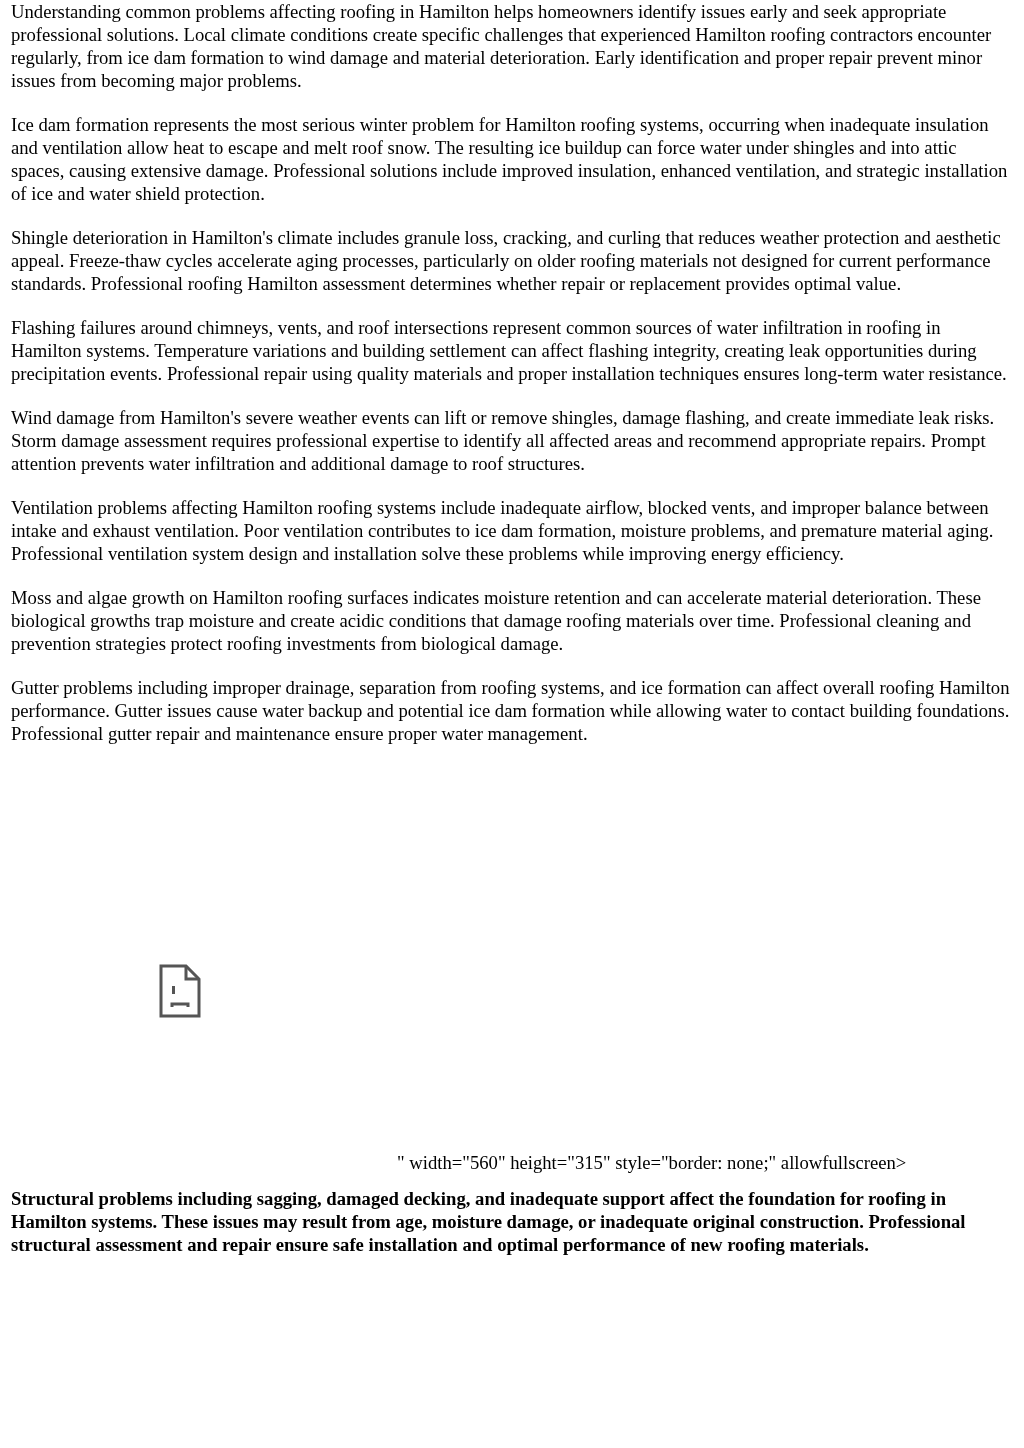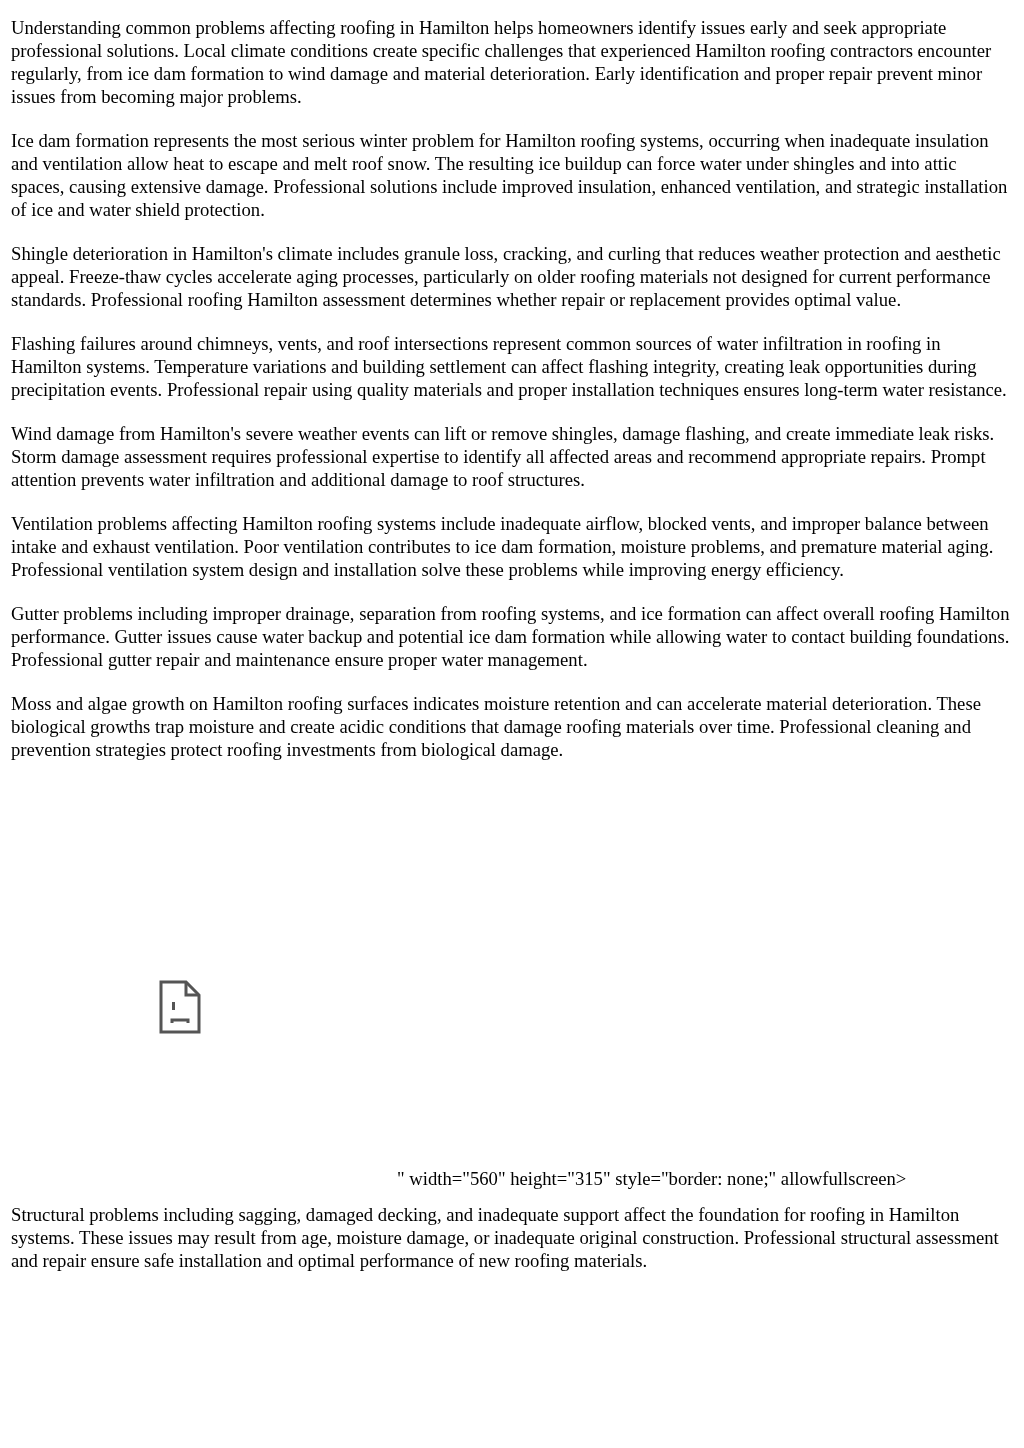--- a/index.html
+++ b/index.html
@@ -5,21 +5,21 @@
     html, body { margin: 0; padding: 0; background: #ffffff; }
     body {
       width: 1024px;
       min-height: 1448px;
       font-family: "Liberation Serif", serif;
       font-size: 18.67px;
       line-height: 23px;
       color: #000000;
     }
     .content { padding: 0 10px 0 11px; }
-    p { margin: 16px 0 21px 0; }
+    p { margin: 0 0 21px 0; }
     .iframe-block {
       position: relative;
       height: 400px;
       margin-top: 4px;
     }
     .broken-frame {
       position: absolute;
       left: 0;
       top: 100px;
       width: 380px;
@@ -31,34 +31,34 @@
       top: 97px;
       width: 44px;
       height: 56px;
     }
     .iframe-tail {
       position: absolute;
       left: 386px;
       top: 385px;
       white-space: nowrap;
     }
-    .after { margin-top: 21px; }
+    .after { margin-top: 21px; font-weight: bold; }
   </style>
 </head>
 <body>
 
 <div class="content">
   <p>Understanding common problems affecting roofing in Hamilton helps homeowners identify issues early and seek appropriate professional solutions. Local climate conditions create specific challenges that experienced Hamilton roofing contractors encounter regularly, from ice dam formation to wind damage and material deterioration. Early identification and proper repair prevent minor issues from becoming major problems.</p>
   <p>Ice dam formation represents the most serious winter problem for Hamilton roofing systems, occurring when inadequate insulation and ventilation allow heat to escape and melt roof snow. The resulting ice buildup can force water under shingles and into attic spaces, causing extensive damage. Professional solutions include improved insulation, enhanced ventilation, and strategic installation of ice and water shield protection.</p>
   <p>Shingle deterioration in Hamilton's climate includes granule loss, cracking, and curling that reduces weather protection and aesthetic appeal. Freeze-thaw cycles accelerate aging processes, particularly on older roofing materials not designed for current performance standards. Professional roofing Hamilton assessment determines whether repair or replacement provides optimal value.</p>
   <p>Flashing failures around chimneys, vents, and roof intersections represent common sources of water infiltration in roofing in Hamilton systems. Temperature variations and building settlement can affect flashing integrity, creating leak opportunities during precipitation events. Professional repair using quality materials and proper installation techniques ensures long-term water resistance.</p>
   <p>Wind damage from Hamilton's severe weather events can lift or remove shingles, damage flashing, and create immediate leak risks. Storm damage assessment requires professional expertise to identify all affected areas and recommend appropriate repairs. Prompt attention prevents water infiltration and additional damage to roof structures.</p>
   <p>Ventilation problems affecting Hamilton roofing systems include inadequate airflow, blocked vents, and improper balance between intake and exhaust ventilation. Poor ventilation contributes to ice dam formation, moisture problems, and premature material aging. Professional ventilation system design and installation solve these problems while improving energy efficiency.</p>
+  <p>Moss and algae growth on Hamilton roofing surfaces indicates moisture retention and can accelerate material deterioration. These biological growths trap moisture and create acidic conditions that damage roofing materials over time. Professional cleaning and prevention strategies protect roofing investments from biological damage.</p>
   <p>Gutter problems including improper drainage, separation from roofing systems, and ice formation can affect overall roofing Hamilton performance. Gutter issues cause water backup and potential ice dam formation while allowing water to contact building foundations. Professional gutter repair and maintenance ensure proper water management.</p>
-  <p>Moss and algae growth on Hamilton roofing surfaces indicates moisture retention and can accelerate material deterioration. These biological growths trap moisture and create acidic conditions that damage roofing materials over time. Professional cleaning and prevention strategies protect roofing investments from biological damage.</p>
 
   <div class="iframe-block">
     <div class="broken-frame">
       <svg class="broken-icon" viewBox="0 0 44 56" xmlns="http://www.w3.org/2000/svg">
         <path d="M3 3 H28 L41 16 V53 H3 Z" fill="#ffffff" stroke="#555555" stroke-width="3"></path>
         <path d="M28 3 V16 H41" fill="none" stroke="#555555" stroke-width="3"></path>
         <rect x="14" y="23" width="3" height="8" fill="#555555"></rect>
         <path d="M14 44 V41 H30 V44" fill="none" stroke="#555555" stroke-width="3"></path>
       </svg>
     </div>

